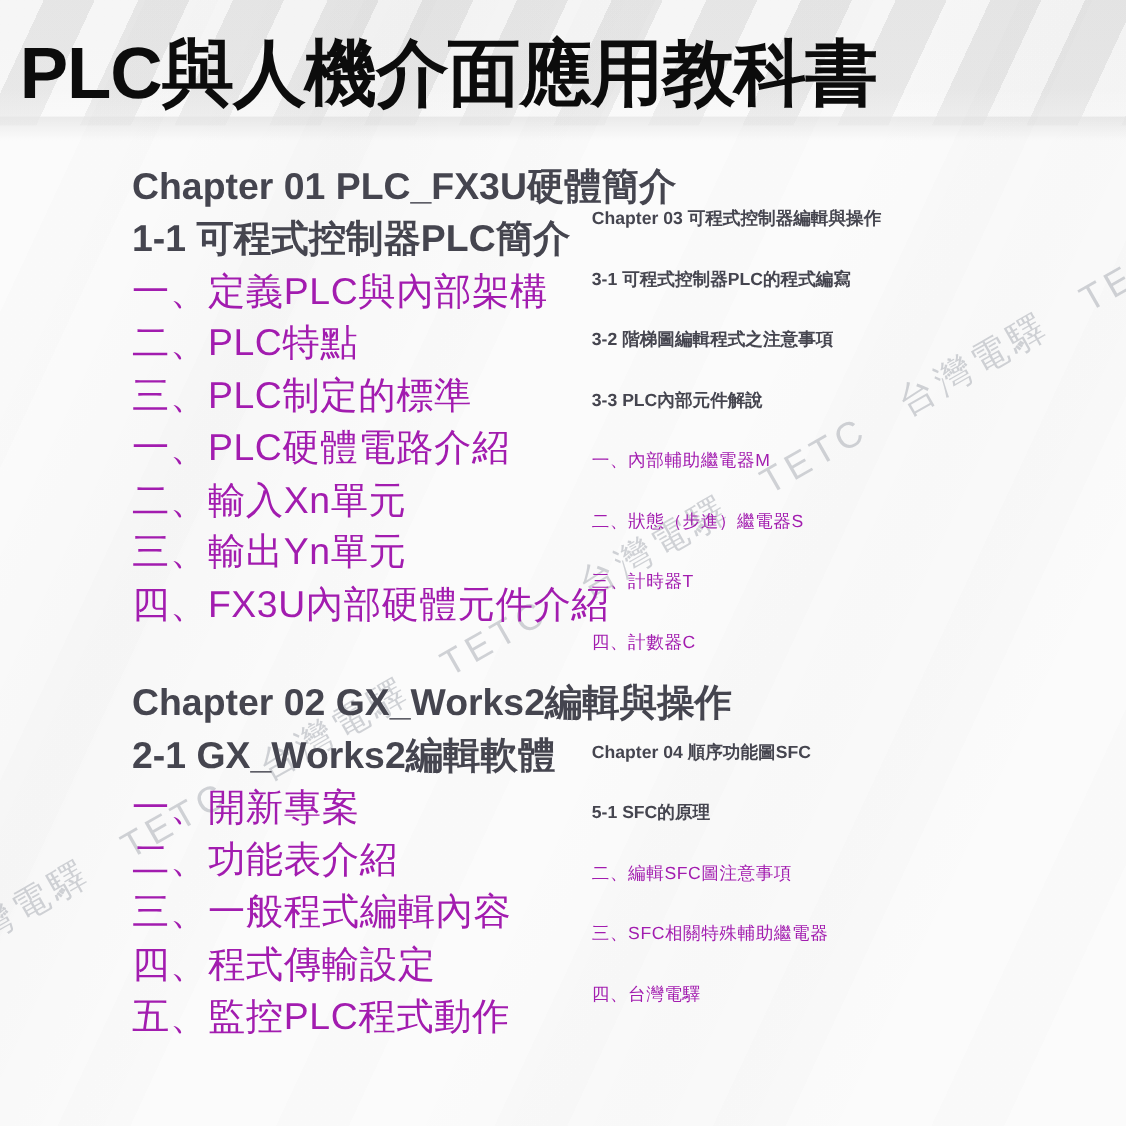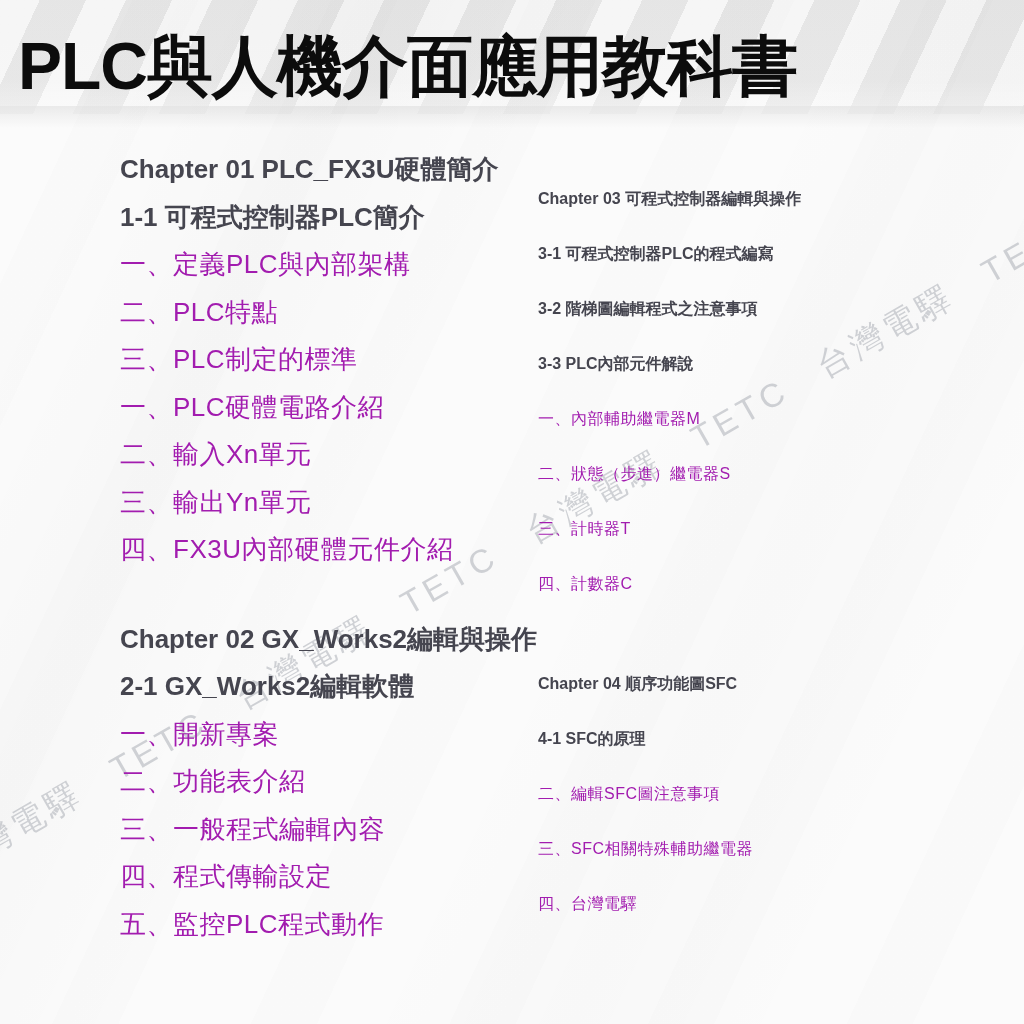--- a/index.html
+++ b/index.html
@@ -52,21 +52,21 @@
   }
   .col{position:absolute;z-index:2;}
   .col-left{left:120px;top:146px;}
   .col-right{left:538px;top:172px;}
   .line{
     display:flex;align-items:center;
     white-space:nowrap;
     color:#a21caf;
     letter-spacing:0.5px;
   }
-  .col-left  .line{height:47.5px;font-size:26px;}
+  .col-left  .line{height:47.5px;font-size:34px;}
   .col-right .line{height:55px;font-size:16px;}
   .b{font-weight:700;color:#45454f;letter-spacing:0;}
   .spacer-l{height:42px;}
   .spacer-r{height:45px;}
 </style>
 </head>
 <body>
 
 <div id="app">
   <div class="band"></div>
@@ -101,18 +101,18 @@
     <div class="line b">Chapter 03 可程式控制器編輯與操作</div>
     <div class="line b">3-1 可程式控制器PLC的程式編寫</div>
     <div class="line b">3-2 階梯圖編輯程式之注意事項</div>
     <div class="line b">3-3 PLC內部元件解說</div>
     <div class="line">一、內部輔助繼電器M</div>
     <div class="line">二、狀態（步進）繼電器S</div>
     <div class="line">三、計時器T</div>
     <div class="line">四、計數器C</div>
     <div class="spacer-r"></div>
     <div class="line b">Chapter 04 順序功能圖SFC</div>
-    <div class="line b">4-1 SFC的原理</div>
+    <div class="line b">5-1 SFC的原理</div>
     <div class="line">二、編輯SFC圖注意事項</div>
     <div class="line">三、SFC相關特殊輔助繼電器</div>
     <div class="line">四、台灣電驛</div>
   </div>
 </div>
 
 </body></html>

